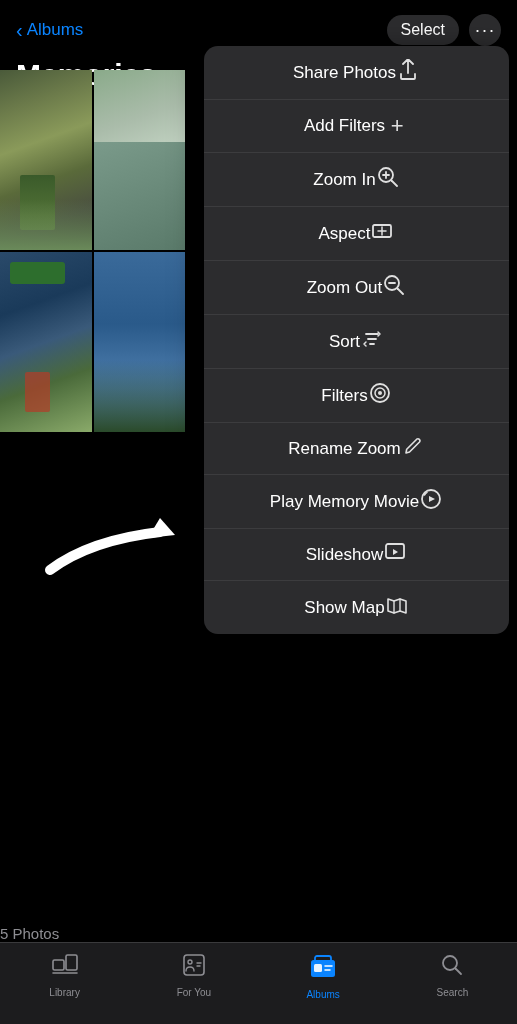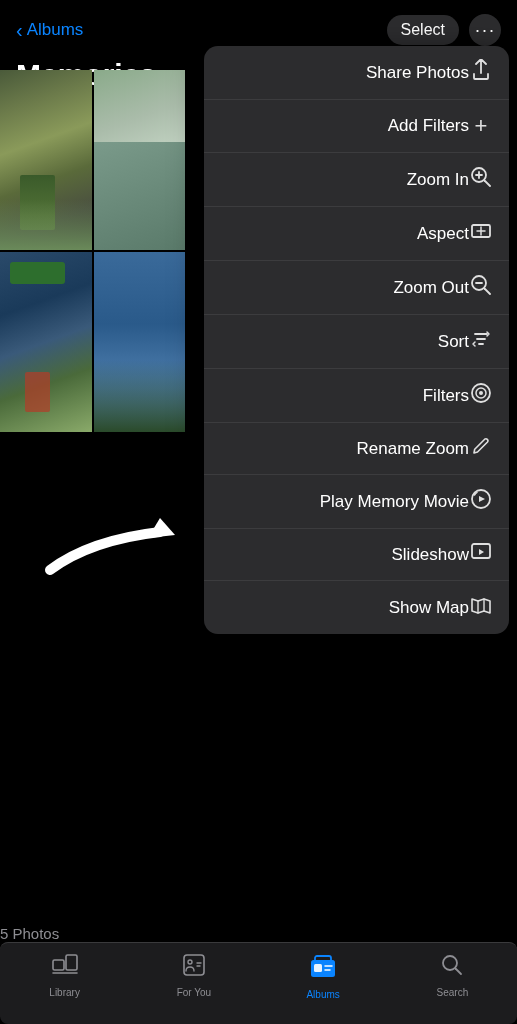--- a/index.html
+++ b/index.html
@@ -157,21 +157,21 @@
       background: #2c2c2e;
       border-radius: 14px;
       overflow: hidden;
       z-index: 100;
       box-shadow: 0 8px 32px rgba(0,0,0,0.6);
     }
 
     .menu-item {
       display: flex;
       align-items: center;
-      justify-content: flex-end;
+      justify-content: center;
       padding: 13px 16px;
       border-bottom: 1px solid rgba(255,255,255,0.08);
       cursor: pointer;
     }
 
     .menu-item:last-child {
       border-bottom: none;
     }
 
     .menu-item-label {
@@ -219,21 +219,20 @@
       bottom: 0;
       left: 0;
       right: 0;
       height: 82px;
       background: #1c1c1e;
       border-top: 1px solid #3a3a3c;
       display: flex;
       align-items: flex-start;
       justify-content: space-around;
       padding-top: 10px;
-      border-radius: 8px;
     }
 
     .tab-item {
       display: flex;
       flex-direction: column;
       align-items: center;
       gap: 4px;
       cursor: pointer;
       width: 80px;
     }

